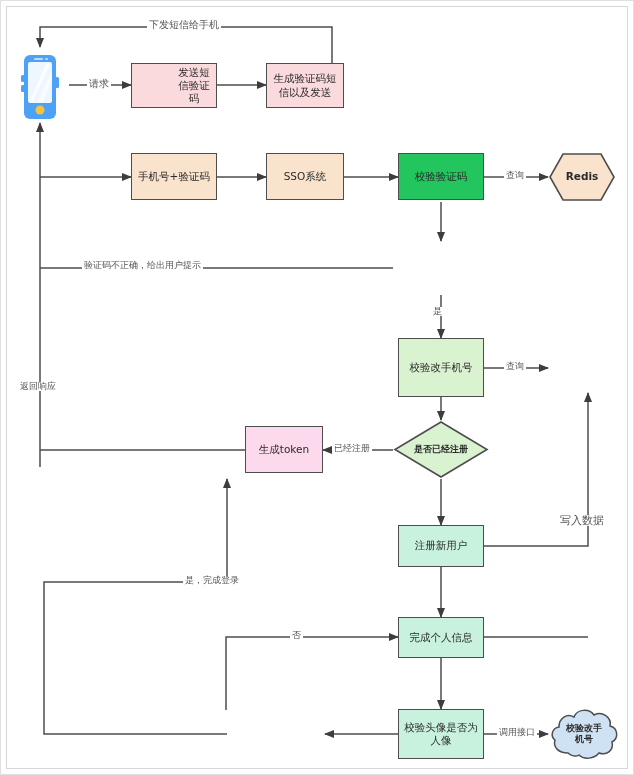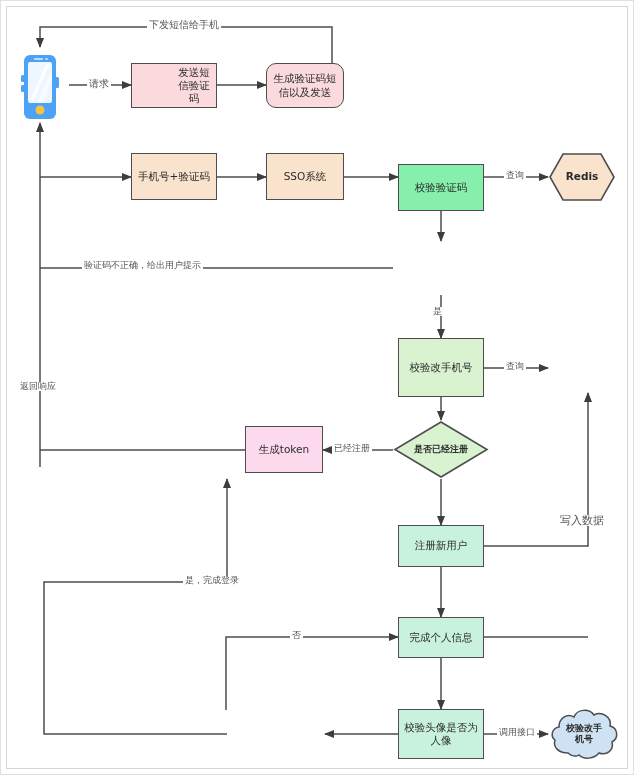--- a/index.html
+++ b/index.html
@@ -101,33 +101,33 @@
         <rect x="15" y="5" width="9" height="2" rx="1" fill="#bcdcff"></rect>
         <rect x="26" y="5" width="3" height="2" rx="1" fill="#bcdcff"></rect>
         <circle cx="21" cy="57" r="4.5" fill="#f5c242"></circle>
       </svg>
     </div>
 
     <div class="node rect" style="left:124px;top:56px;width:86px;height:45px;background:#fadadd;font-size:10.5px;padding-left:40px;">
       <span class="nodetext">发送短信验证码</span>
     </div>
 
-    <div class="node rect" style="left:259px;top:56px;width:78px;height:45px;background:#fadadd;font-size:10.5px;border-radius:10px;">
+    <div class="node rect" style="left:259px;top:56px;width:78px;height:45px;background:#fadadd;font-size:10.5px;">
       <span class="nodetext">生成验证码短信以及发送</span>
     </div>
 
     <div class="node rect" style="left:124px;top:146px;width:86px;height:47px;background:#fae3cd;font-size:10.5px;">
       <span class="nodetext">手机号+验证码</span>
     </div>
 
     <div class="node rect" style="left:259px;top:146px;width:78px;height:47px;background:#fae3cd;font-size:10.5px;">
       <span class="nodetext">SSO系统</span>
     </div>
 
-    <div class="node rect" style="left:391px;top:146px;width:86px;height:47px;background:#86efac;font-size:10.5px;margin-top:11px;">
+    <div class="node rect" style="left:391px;top:146px;width:86px;height:47px;background:#22c55e;font-size:10.5px;">
       <span class="nodetext">校验验证码</span>
     </div>
 
     <div class="node rect" style="left:391px;top:331px;width:86px;height:59px;background:#d9f2d0;font-size:10.5px;">
       <span class="nodetext">校验改手机号</span>
     </div>
 
     <div class="node rect" style="left:238px;top:419px;width:78px;height:47px;background:#fcd9ec;font-size:10.5px;">
       <span class="nodetext">生成token</span>
     </div>

